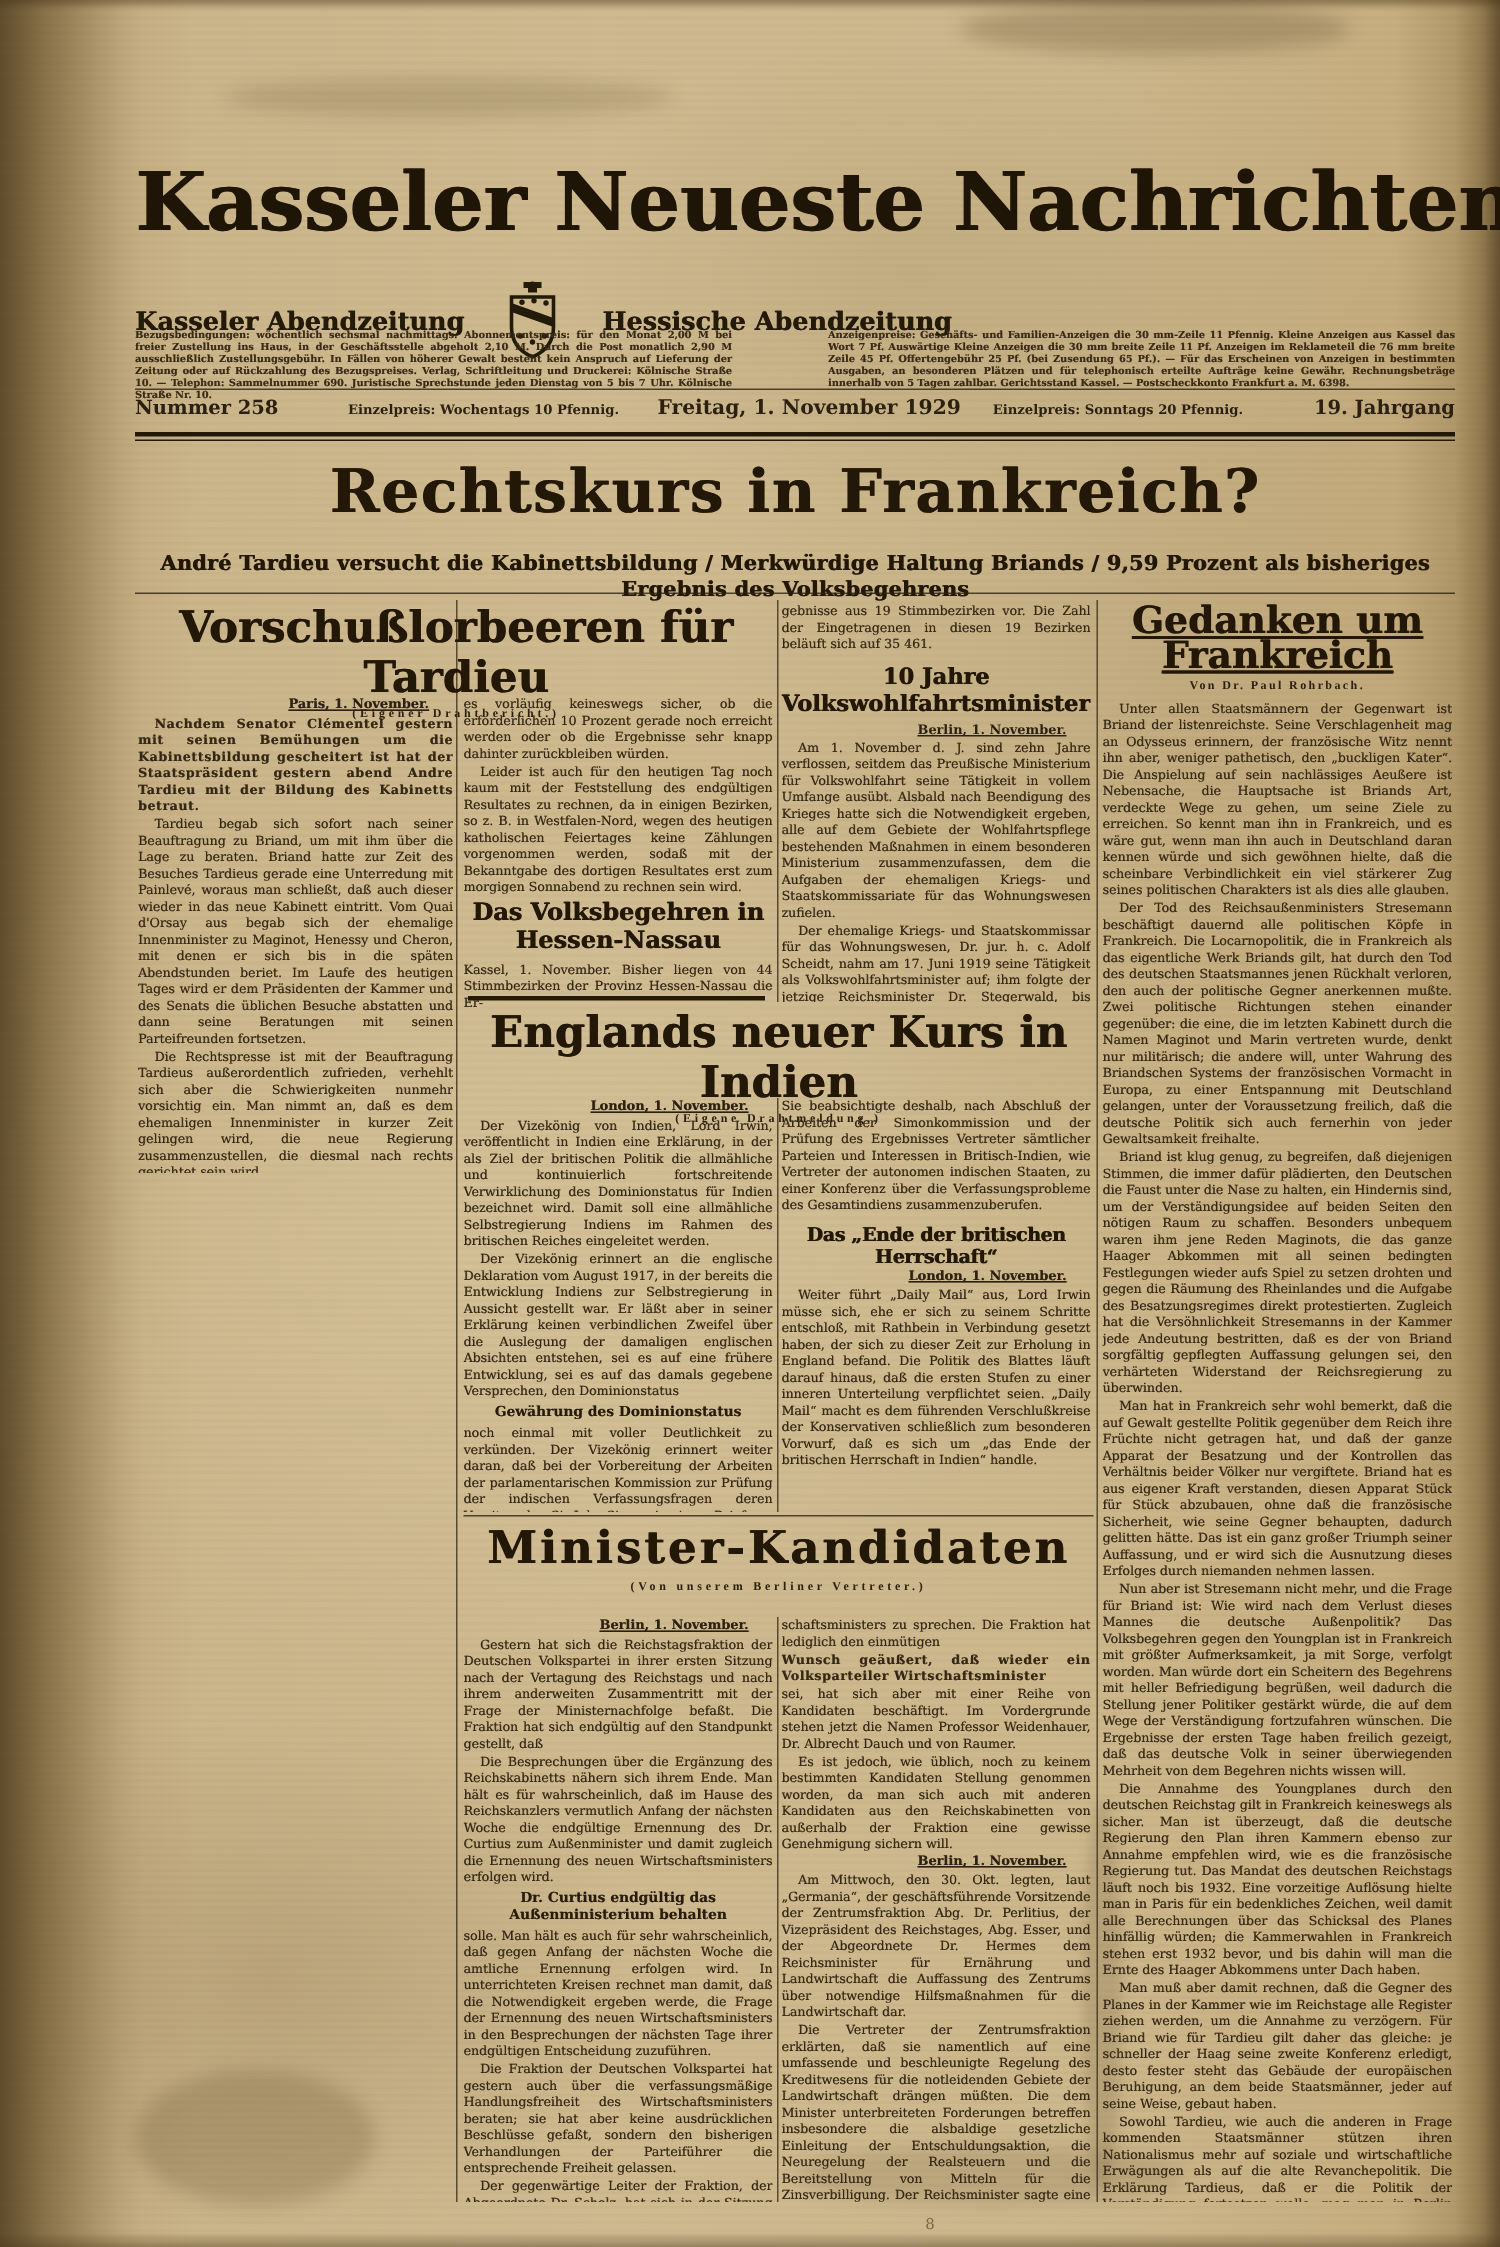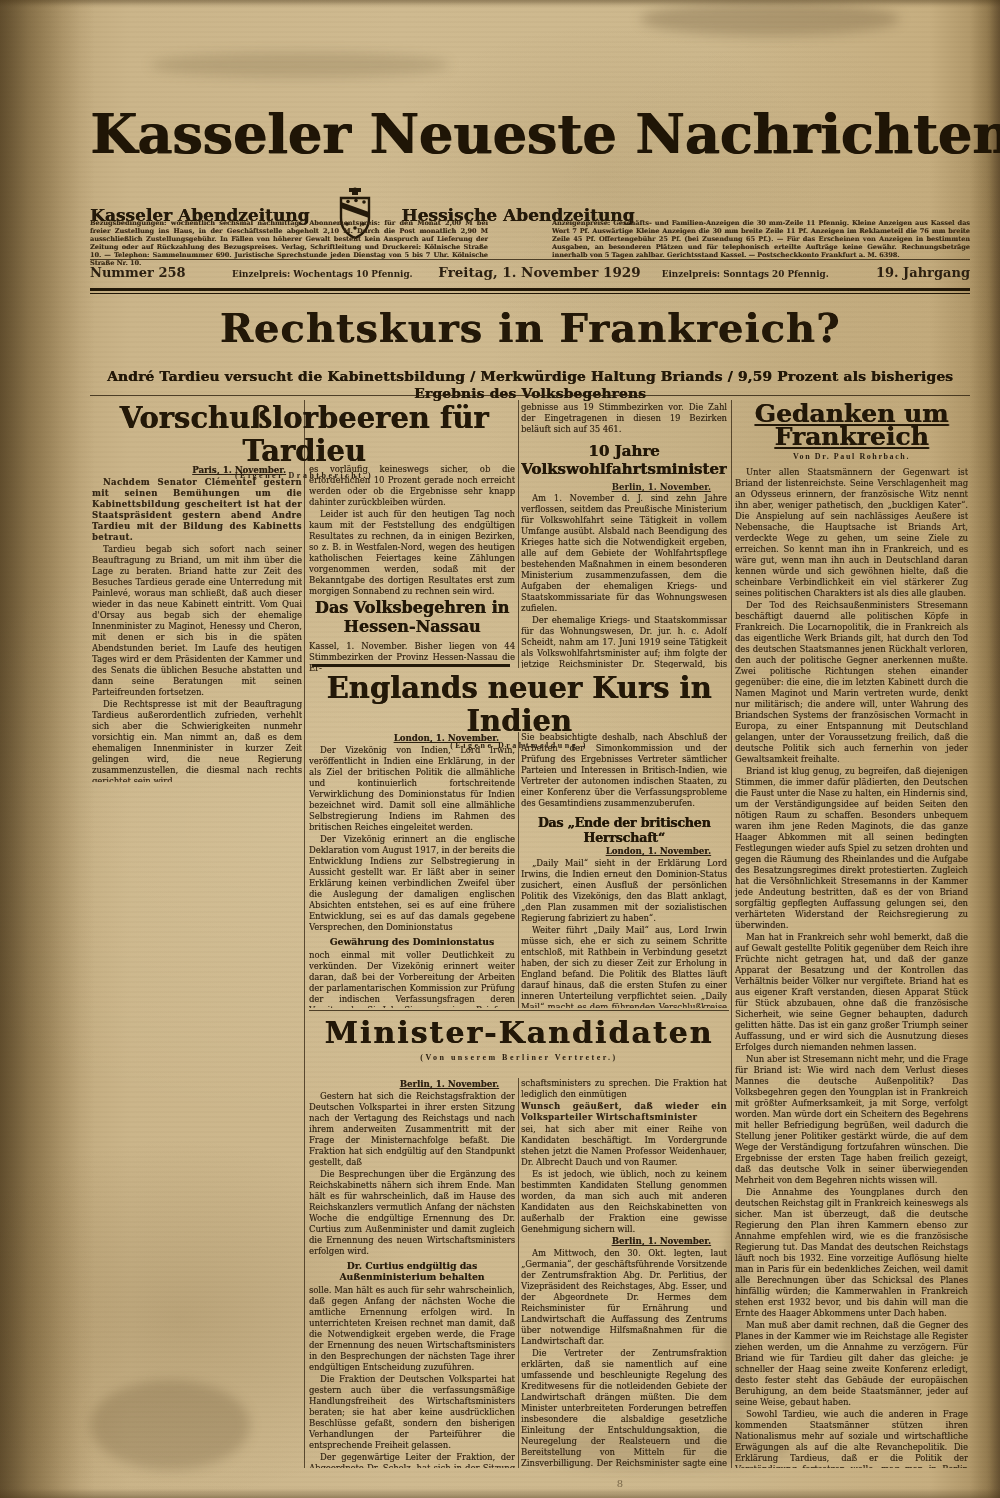--- a/index.html
+++ b/index.html
@@ -166,21 +166,20 @@
     <p>Der Vizekönig von Indien, Lord Irwin, veröffentlicht in Indien eine Erklärung, in der als Ziel der britischen Politik die allmähliche und kontinuierlich fortschreitende Verwirklichung des Dominionstatus für Indien bezeichnet wird. Damit soll eine allmähliche Selbstregierung Indiens im Rahmen des britischen Reiches eingeleitet werden.</p>
     <p>Der Vizekönig erinnert an die englische Deklaration vom August 1917, in der bereits die Entwicklung Indiens zur Selbstregierung in Aussicht gestellt war. Er läßt aber in seiner Erklärung keinen verbindlichen Zweifel über die Auslegung der damaligen englischen Absichten entstehen, sei es auf eine frühere Entwicklung, sei es auf das damals gegebene Versprechen, den Dominionstatus</p>
     <div class="subhd">Gewährung des Dominionstatus</div>
     <p class="noind">noch einmal mit voller Deutlichkeit zu verkünden. Der Vizekönig erinnert weiter daran, daß bei der Vorbereitung der Arbeiten der parlamentarischen Kommission zur Prüfung der indischen Verfassungsfragen deren Vorsitzender, Sir John Simon, in einem Briefe an den Premierminister der Kommission nahegelegt habe, die Stadien der Kommission zu einer beratenden Konferenz zu erweitern.</p>
 
   </div>
   <div class="txt body" style="left:521px;top:732px;width:206px;height:276px;overflow:hidden;">
     <p class="noind">Sie beabsichtigte deshalb, nach Abschluß der Arbeiten der Simonkommission und der Prüfung des Ergebnisses Vertreter sämtlicher Parteien und Interessen in Britisch-Indien, wie Vertreter der autonomen indischen Staaten, zu einer Konferenz über die Verfassungsprobleme des Gesamtindiens zusammenzuberufen.</p>
     <h4 class="headline" style="font-size:12.6px;line-height:15px;margin-top:6px;letter-spacing:-0.2px;">Das „Ende der britischen Herrschaft“</h4>
     <div class="dl">London, 1. November.</div>
-    <p>„Daily Mail“ sieht in der Erklärung Lord Irwins, die Indien erneut den Dominion-Status zusichert, einen Ausfluß der persönlichen Politik des Vizekönigs, den das Blatt anklagt, „den Plan zusammen mit der sozialistischen Regierung fabriziert zu haben“.</p>
     <p>Weiter führt „Daily Mail“ aus, Lord Irwin müsse sich, ehe er sich zu seinem Schritte entschloß, mit Rathbein in Verbindung gesetzt haben, der sich zu dieser Zeit zur Erholung in England befand. Die Politik des Blattes läuft darauf hinaus, daß die ersten Stufen zu einer inneren Unterteilung verpflichtet seien. „Daily Mail“ macht es dem führenden Verschlußkreise der Konservativen schließlich zum besonderen Vorwurf, daß es sich um „das Ende der britischen Herrschaft in Indien“ handle.</p>
   </div>
 
   <div class="hline" style="left:309px;top:1010px;width:420px;"></div>
 
   <div class="txt" style="left:309px;top:1016px;width:420px;">
     <h3 class="headline" style="font-size:30px;line-height:34px;letter-spacing:2px;">Minister-Kandidaten</h3>
     <div class="byline">(Von unserem Berliner Vertreter.)</div>
   </div>
   <div class="txt body" style="left:309px;top:1078px;width:206px;height:390px;overflow:hidden;">

